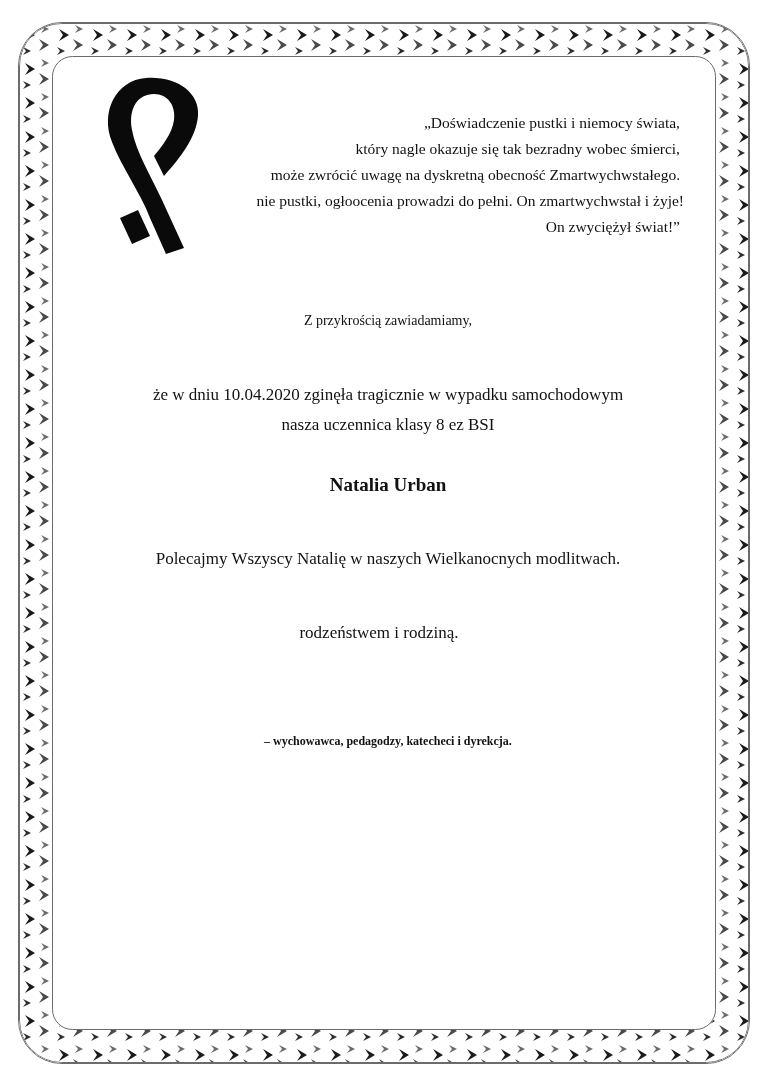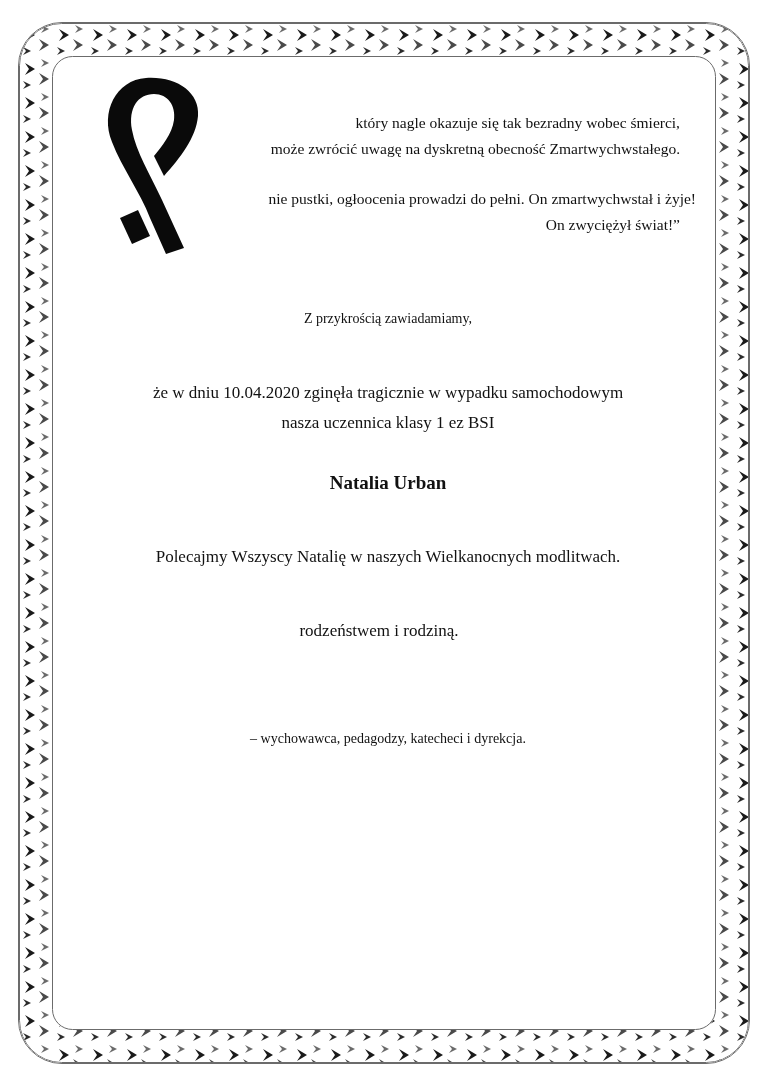--- a/index.html
+++ b/index.html
@@ -67,22 +67,21 @@
   .quote {
     text-align: right;
     font-size: 15.5px;
     line-height: 26px;
     margin: 0 0 0 0;
     padding-left: 30px;
   }
   .quote .line { display: block; white-space: nowrap; }
   .quote .line.clip {
     position: relative;
-    left: 16px;
-    margin-top: 24px;
+    left: 4px;
   }
 
   .block {
     text-align: center;
     font-size: 17px;
     line-height: 30px;
   }
 
   .spacer-lg { height: 66px; }
   .spacer-md { height: 44px; }
@@ -91,21 +90,21 @@
 
   .announce { font-size: 14px; }
   .name {
     font-weight: bold;
     font-size: 19px;
   }
   .two-line span { display: block; text-align: center; }
   .grief .l1 { display: block; }
   .grief .l2 { display: block; text-align: center; padding-right: 18px; }
 
-  .signature { font-size: 14px; }
+  .signature { font-size: 12px; font-weight: bold; }
 </style>
 </head>
 <body>
 
 <div class="page">
 
   <div class="frame-outer"></div>
 
   <div class="ornament-band">
     <svg width="730" height="1040" viewBox="0 0 730 1040" xmlns="http://www.w3.org/2000/svg">
@@ -131,35 +130,36 @@
   <div class="ribbon">
     <svg width="120" height="190" viewBox="0 0 120 190" xmlns="http://www.w3.org/2000/svg">
       <path d="M54 10 C24 12 8 44 20 74 C30 100 48 124 58 150 L74 186 L92 180 L70 132 C58 106 44 84 40 62 C36 40 46 26 62 26 C76 26 84 38 82 52 C80 66 70 78 62 88 L72 108 C88 90 104 70 106 48 C108 24 84 8 54 10 Z" fill="#0a0a0a"></path>
       <path d="M28 150 L46 142 L58 168 L40 176 Z" fill="#0a0a0a"></path>
     </svg>
   </div>
 
   <div class="content">
 
     <div class="quote">
+      <span class="line">„Doświadczenie pustki i niemocy świata,</span>
       <span class="line">który nagle okazuje się tak bezradny wobec śmierci,</span>
       <span class="line">może zwrócić uwagę na dyskretną obecność Zmartwychwstałego.</span>
       <span class="line clip">nie pustki, ogłoocenia prowadzi do pełni. On zmartwychwstał i żyje!</span>
       <span class="line">On zwyciężył świat!”</span>
     </div>
 
     <div class="spacer-lg"></div>
 
     <div class="block announce">Z przykrością zawiadamiamy,</div>
 
     <div class="spacer-md"></div>
 
     <div class="block two-line">
       <span>że w dniu 10.04.2020 zginęła tragicznie w wypadku samochodowym</span>
-      <span>nasza uczennica klasy 1 ez BSI</span>
+      <span>nasza uczennica klasy 8 ez BSI</span>
     </div>
 
     <div class="spacer-sm"></div>
 
     <div class="block name">Natalia Urban</div>
 
     <div class="spacer-md"></div>
 
     <div class="block">Polecajmy Wszyscy Natalię w naszych Wielkanocnych modlitwach.</div>
 

